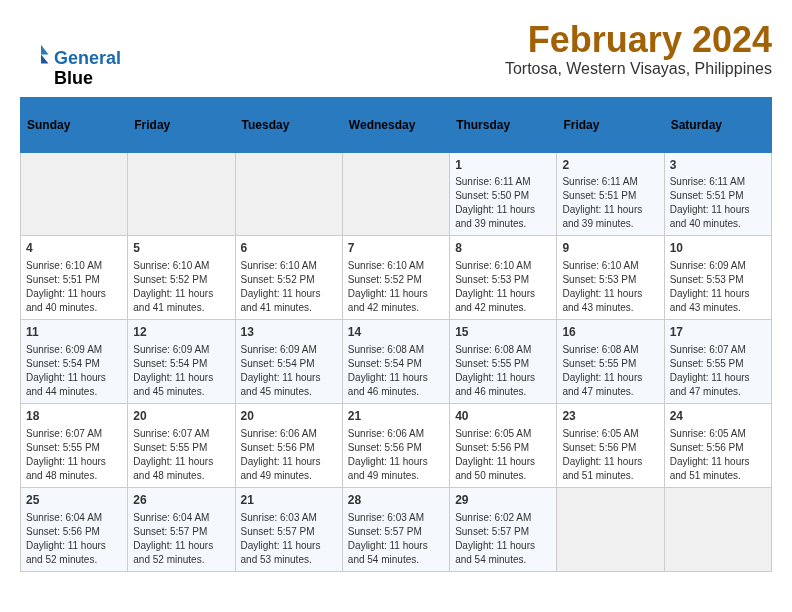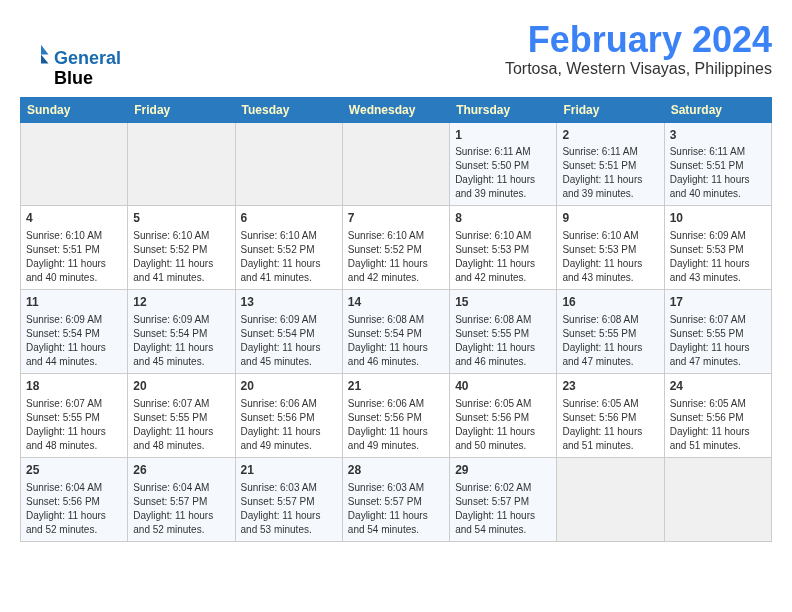--- a/index.html
+++ b/index.html
@@ -35,38 +35,38 @@
     .logo-icon {
       width: 30px;
       height: 30px;
     }
     .title-block {
       text-align: right;
     }
     .title-block h1 {
       font-size: 36px;
       font-weight: bold;
-      color: #3b82f6;
+      color: #a16207;
       line-height: 1.1;
     }
     .title-block h2 {
       font-size: 16px;
       font-weight: normal;
       color: #333;
       text-align: center;
     }
     table {
       width: 100%;
       border-collapse: collapse;
       font-size: 11px;
     }
     thead tr th {
       background-color: #2a7abf;
-      color: #fef9c3;
-      padding: 5px 6px;
+      color: #000000;
+      padding: 20px 6px;
       text-align: left;
       font-size: 12px;
       font-weight: bold;
       border: 1px solid #2a7abf;
     }
     tbody tr td {
       border: 1px solid #ccc;
       vertical-align: top;
       padding: 4px 5px;
       height: 80px;

